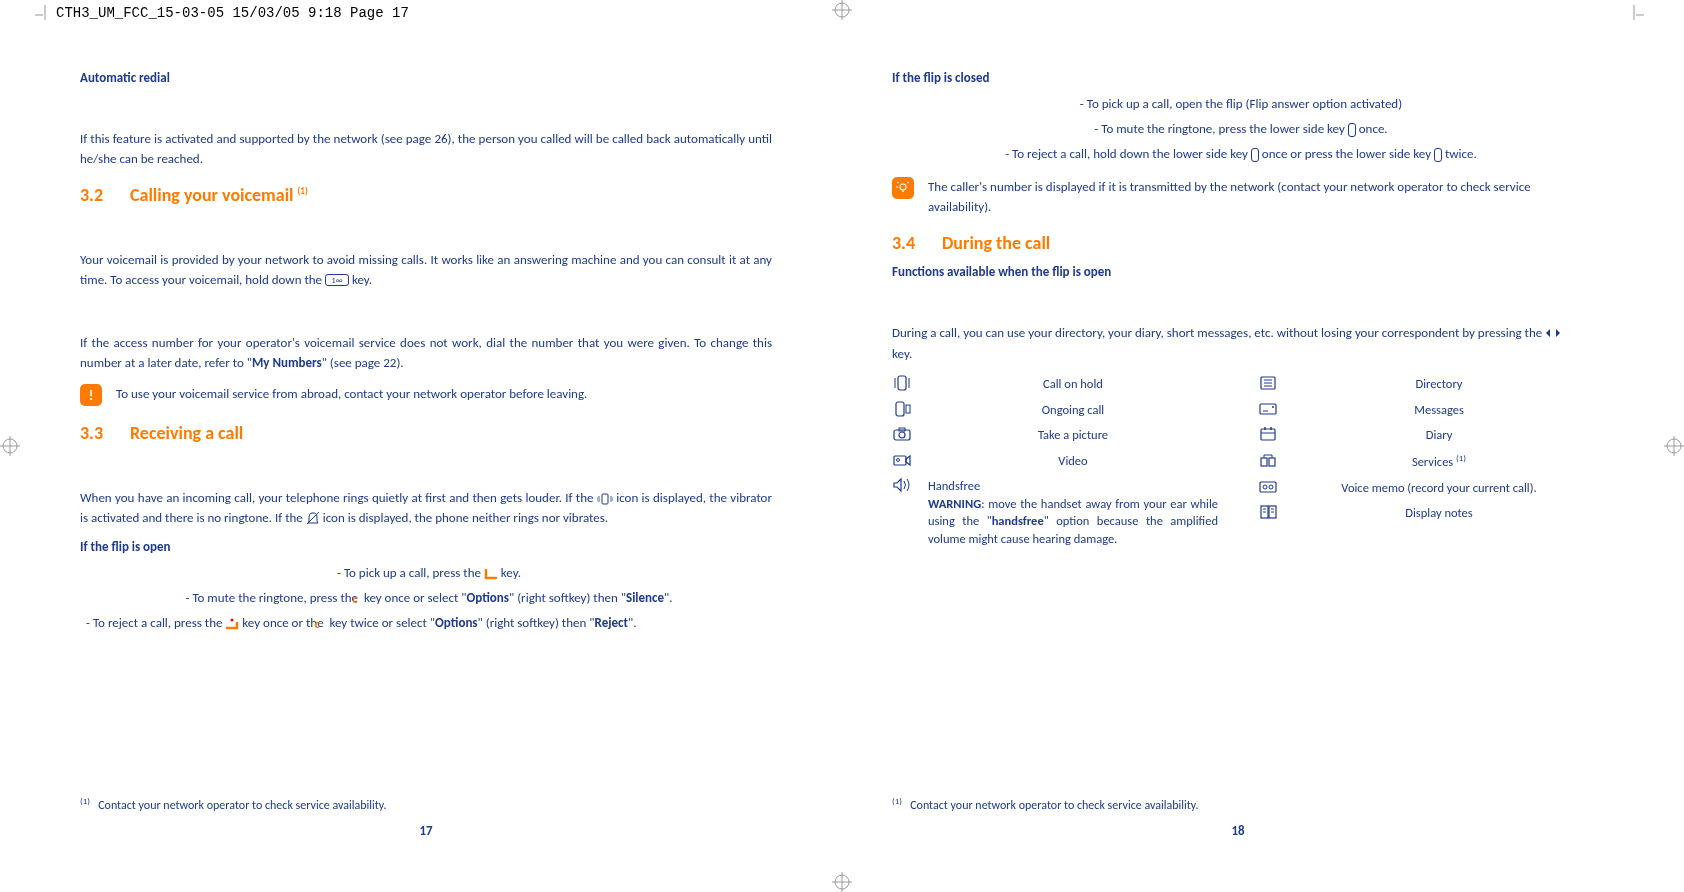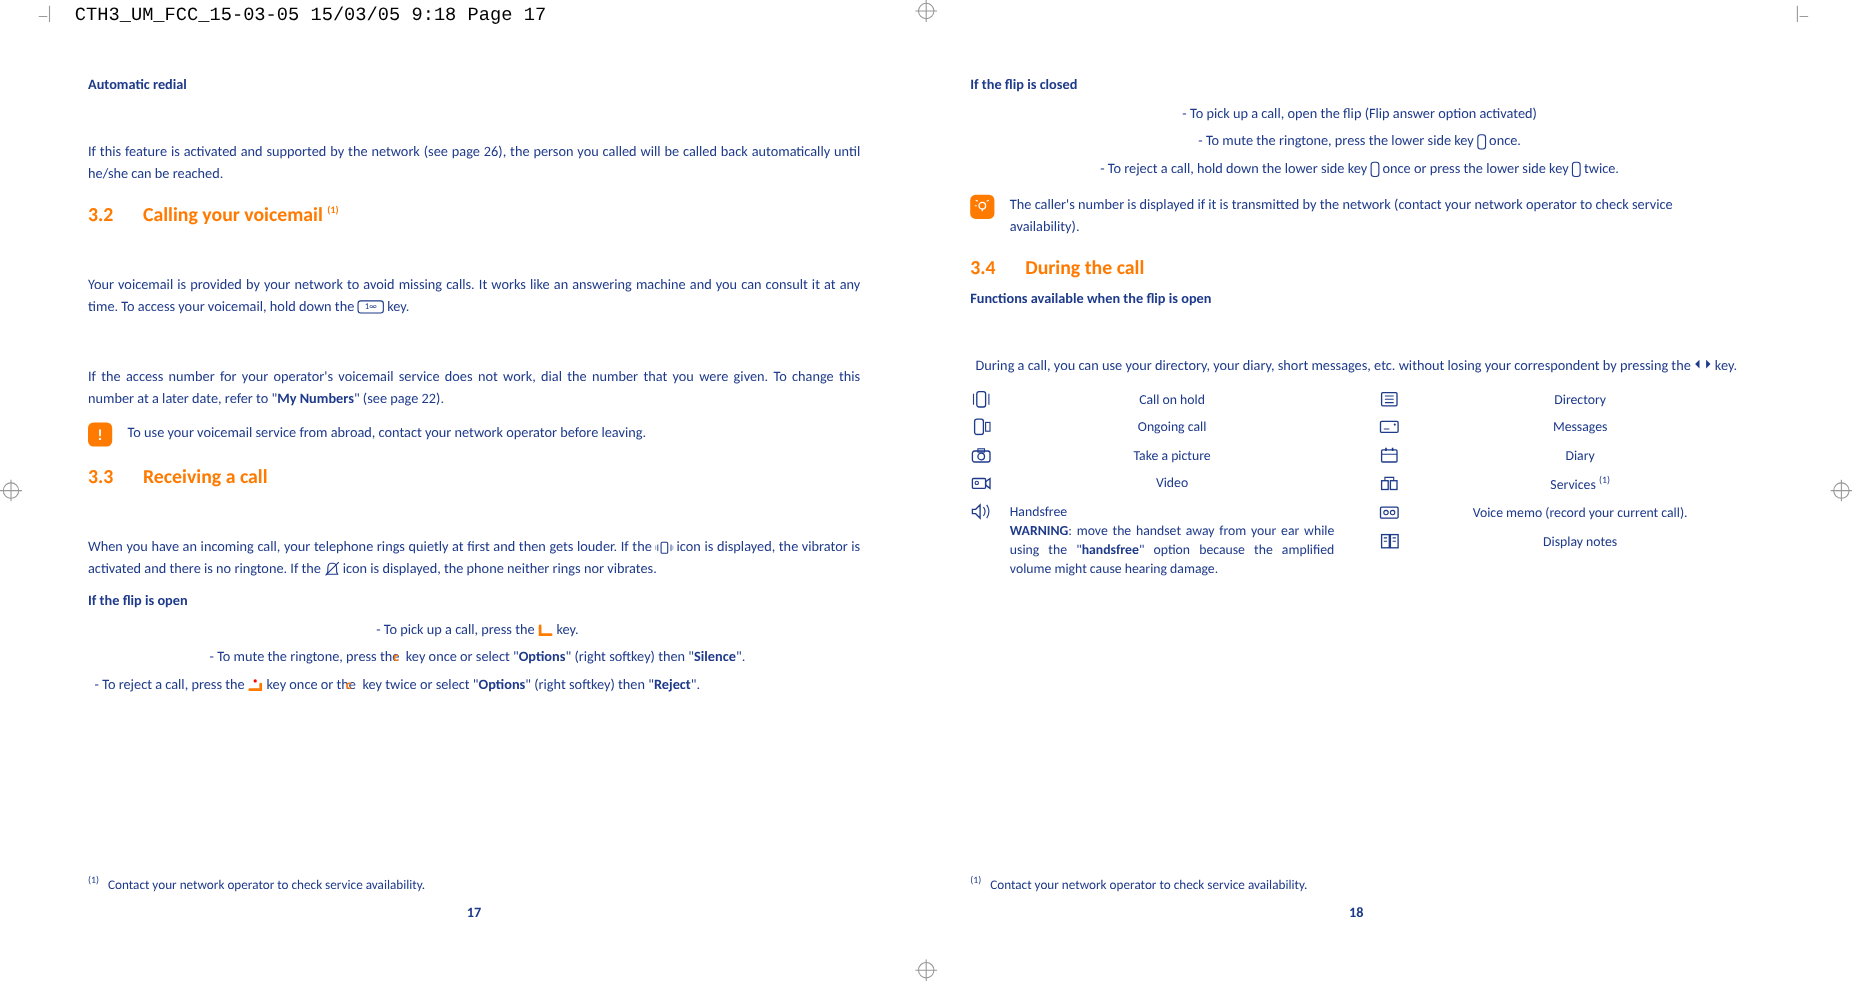--- a/index.html
+++ b/index.html
@@ -8,23 +8,23 @@
       font-size: 13px;
       color: #1e3a8a;
       background: #fff;
       width: 1684px;
       height: 892px;
       position: relative;
     }
     .header-text {
       position: absolute;
       top: 5px;
-      left: 68px;
+      left: 56px;
       font-family: 'Courier New', monospace;
-      font-size: 17px;
+      font-size: 14px;
       color: #000;
     }
     .crop-mark-top {
       position: absolute;
       top: 0;
       left: 50%;
       transform: translateX(-50%);
       width: 20px;
       height: 20px;
     }
@@ -67,20 +67,21 @@
       width: 40px;
       height: 30px;
     }
     .page-container {
       display: flex;
       position: absolute;
       top: 30px;
       left: 40px;
       right: 40px;
       bottom: 30px;
+      gap: 20px;
     }
     .page {
       flex: 1;
       padding: 40px 50px 20px 40px;
       position: relative;
     }
     .page-left { padding-right: 40px; }
     .page-right { padding-left: 60px; padding-right: 60px; }
     h4.subtitle {
       color: #1e3a8a;
@@ -367,21 +368,21 @@
             <line x1="11" y1="2" x2="13" y2="1" stroke="#fff" stroke-width="1"></line>
           </svg>
         </div>
       <div class="note-text">The caller's number is displayed if it is transmitted by the network (contact your network operator to check service availability).</div>
     </div>
 
     <h3 class="section">
       <span class="num">3.4</span><span>During the call</span>
     </h3>
     <h4 class="subtitle">Functions available when the flip is open</h4>
-    <p class="body" style="text-align:center">
+    <p class="body" style="text-align:left">
       <span>During a call, you can use your directory, your diary, short messages, etc. without losing your correspondent by pressing the </span><span class="nav-key"><svg width="16" height="10" viewBox="0 0 16 10">
             <path d="M5 1 L1 5 L5 9 Z M11 1 L15 5 L11 9 Z" fill="#1e3a8a"></path>
           </svg></span><span> key.</span>
     </p>
 
     <div class="function-grid">
       <div class="function-col">
         <div class="function-row">
           <div class="function-icon">
               <svg width="20" height="16" viewBox="0 0 20 16">

